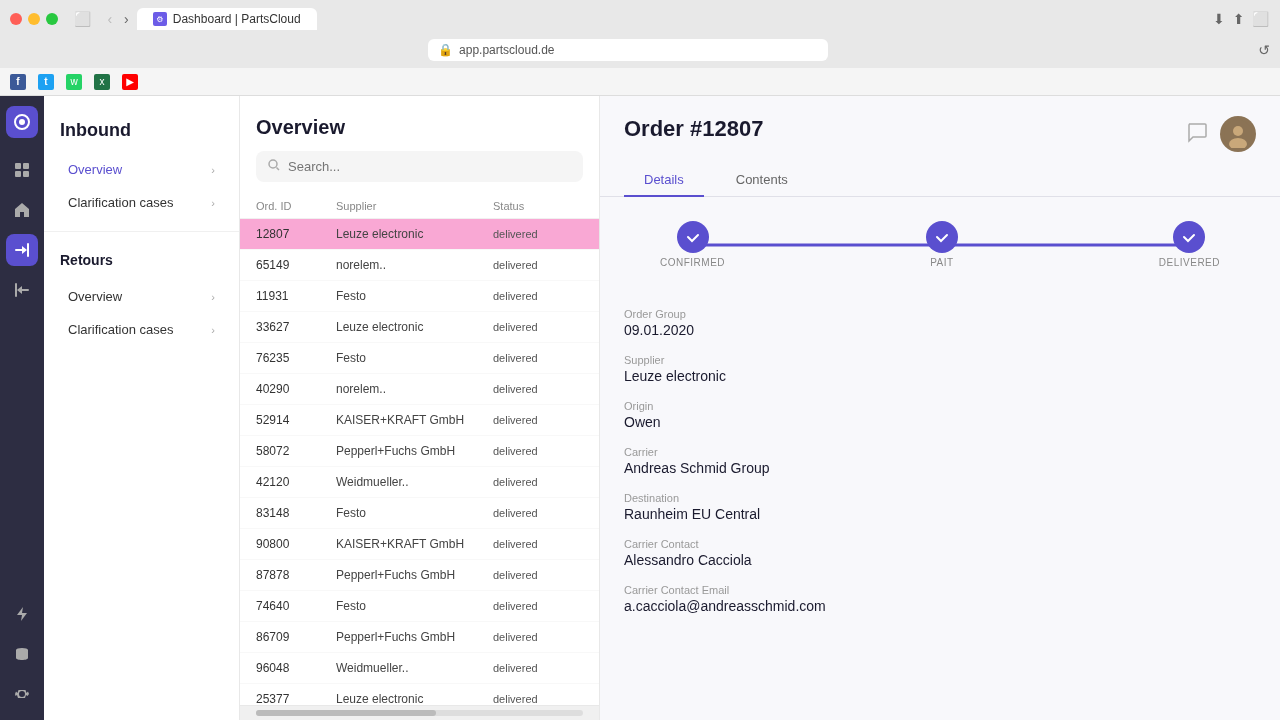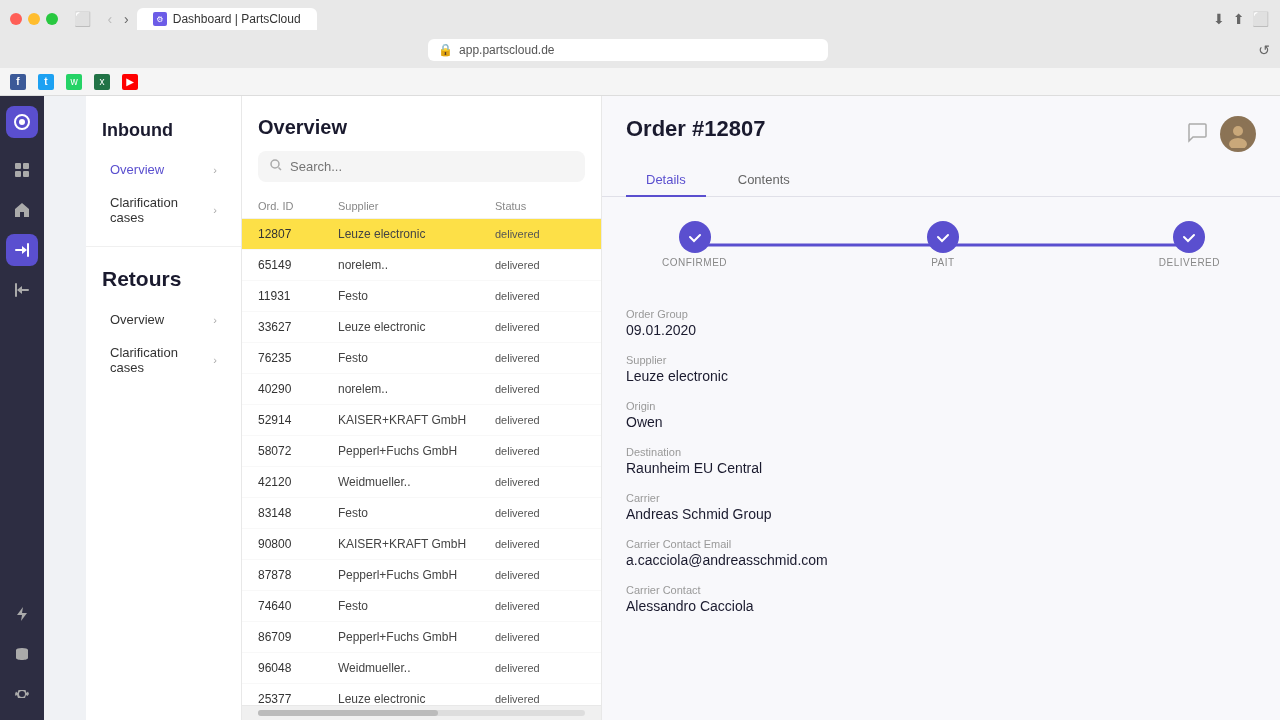--- a/index.html
+++ b/index.html
@@ -142,27 +142,26 @@
       font-size: 14px;
     }
     .icon-sidebar-item.active {
       background: #5a4fcf;
       color: white;
     }
     .icon-sidebar-spacer { flex: 1; }
 
     
     .nav-sidebar {
-      width: 156px;
+      width: 196px;
       background: white;
       display: flex;
       flex-direction: column;
       padding: 16px 0;
       border-right: 1px solid #e8e8e8;
-      margin-left: 42px;
     }
     .nav-section-title {
       font-size: 18px;
       font-weight: 600;
       color: #1a1a2e;
       padding: 8px 16px 12px;
     }
     .nav-item {
       display: flex;
       align-items: center;
@@ -173,21 +172,21 @@
       color: #333;
       border-radius: 6px;
       margin: 1px 8px;
     }
     .nav-item.active { color: #5a4fcf; font-weight: 500; }
     .nav-item .chevron { color: #aaa; font-size: 11px; }
     .nav-section-divider {
       height: 1px; background: #f0f0f0; margin: 12px 0;
     }
     .nav-section-title2 {
-      font-size: 21px;
+      font-size: 14px;
       font-weight: 600;
       color: #1a1a2e;
       padding: 8px 16px 12px;
     }
 
     
     .main-content {
       flex: 1;
       display: flex;
       overflow: hidden;
@@ -241,21 +240,21 @@
     .table-row {
       display: grid;
       grid-template-columns: 80px 1fr 90px;
       padding: 8px 16px;
       font-size: 12px;
       color: #333;
       border-bottom: 1px solid #f8f8f8;
       cursor: pointer;
       align-items: center;
     }
-    .table-row.selected { background: #fde047; }
+    .table-row.selected { background: #f9a8d4; }
     .table-row .ord-id { color: #333; font-weight: 500; }
     .table-row .supplier { color: #444; }
     .table-row .status-badge {
       font-size: 11px;
       color: #555;
     }
 
     
     .order-detail {
       flex: 1;
@@ -690,31 +689,31 @@
         </div>
         <div class="detail-field">
           <span class="detail-field-label">Supplier</span>
           <span class="detail-field-value">Leuze electronic</span>
         </div>
         <div class="detail-field">
           <span class="detail-field-label">Origin</span>
           <span class="detail-field-value">Owen</span>
         </div>
         <div class="detail-field">
+          <span class="detail-field-label">Carrier</span>
+          <span class="detail-field-value">Andreas Schmid Group</span>
+        </div>
+        <div class="detail-field">
           <span class="detail-field-label">Destination</span>
           <span class="detail-field-value">Raunheim EU Central</span>
         </div>
         <div class="detail-field">
-          <span class="detail-field-label">Carrier</span>
-          <span class="detail-field-value">Andreas Schmid Group</span>
+          <span class="detail-field-label">Carrier Contact</span>
+          <span class="detail-field-value">Alessandro Cacciola</span>
         </div>
         <div class="detail-field">
           <span class="detail-field-label">Carrier Contact Email</span>
           <span class="detail-field-value">a.cacciola@andreasschmid.com</span>
         </div>
-        <div class="detail-field">
-          <span class="detail-field-label">Carrier Contact</span>
-          <span class="detail-field-value">Alessandro Cacciola</span>
-        </div>
       </div>
     </div>
   </div>
 </div>
 
 </body></html>

